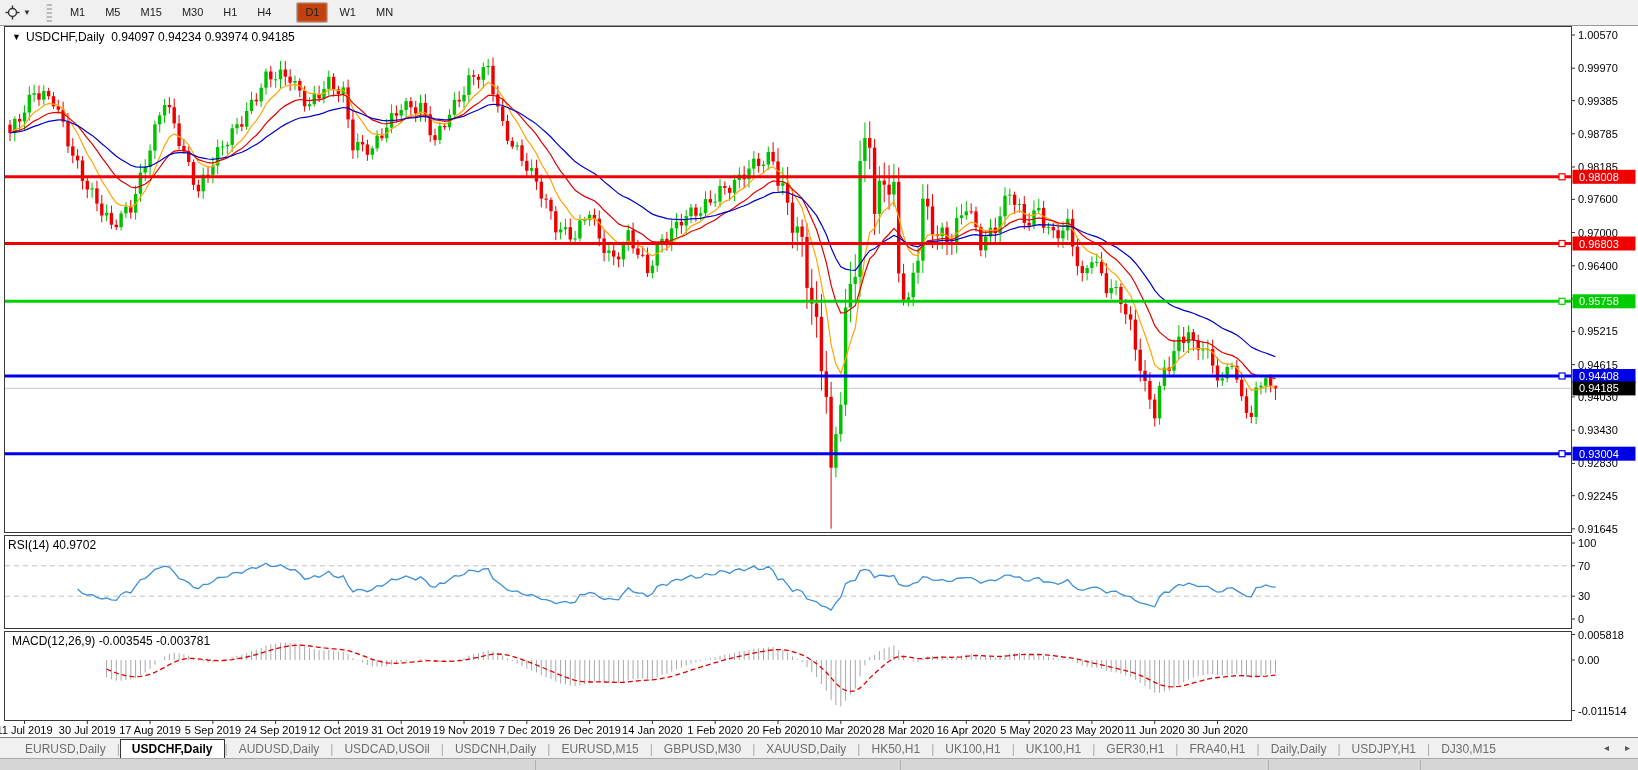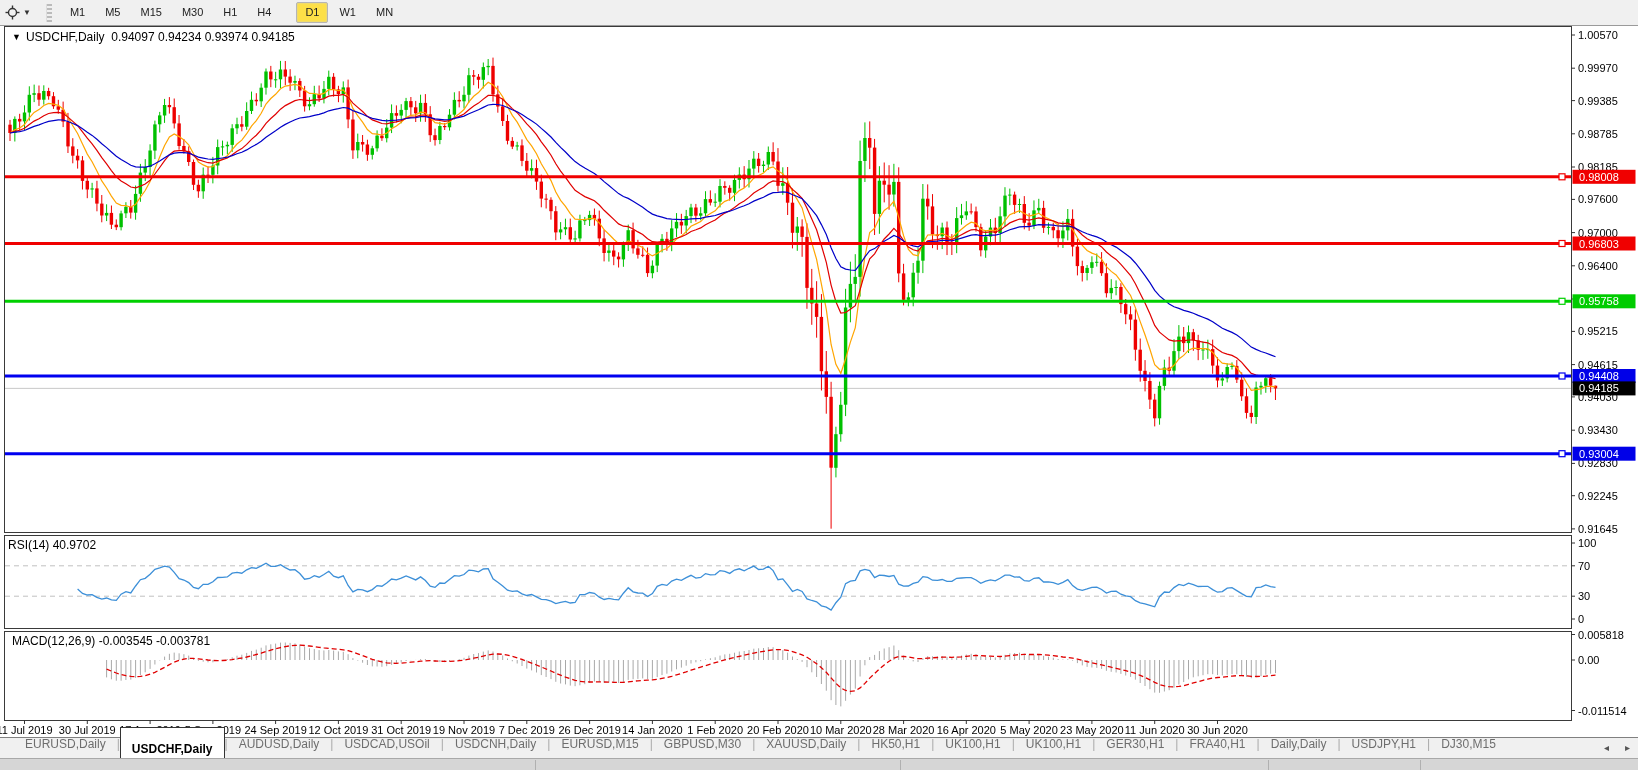--- a/index.html
+++ b/index.html
@@ -11,35 +11,35 @@
            background:#f0f0f0;border-bottom:1px solid #9a9a9a;
            display:flex;align-items:center;}
   .tool-icon{display:flex;align-items:center;margin-left:2px;padding:2px 3px;}
   .tool-icon svg{display:block;}
   .caret{font-size:8px;color:#333;margin-left:3px;}
   .grip{width:5px;height:18px;margin:0 8px 0 12px;
         background:repeating-linear-gradient(#bbb 0 2px,#f0f0f0 2px 4px);
         border-left:1px solid #ddd;}
   .tf-btn{font-size:11px;color:#222;padding:3px 8px;margin:0 1px;border:1px solid transparent;
           border-radius:2px;cursor:default;line-height:13px;}
-  .tf-btn.active{background:#fde047;border:1px solid #b5b5b5;box-shadow:inset 0 0 2px #ccc;margin-left:15px;}
+  .tf-btn.active{background:#c2410c;border:1px solid #b5b5b5;box-shadow:inset 0 0 2px #ccc;margin-left:15px;}
   
   .chart-area{position:absolute;left:0;top:26px;width:1638px;height:711px;background:#fff;}
   .chart-area svg{position:absolute;left:0;top:0;}
   .overlay-label{position:absolute;font-size:12px;color:#000;white-space:pre;z-index:5;}
   #chart-title{left:12px;top:4px;}
   #chart-title .tri{font-size:9px;vertical-align:1px;margin-right:5px;}
   #rsi-label{left:8px;top:512px;}
   #macd-label{left:12px;top:608px;}
   
   .tabbar{position:absolute;left:0;top:737px;width:1638px;height:21px;background:#f0f0f0;
           border-top:1px solid #808080;display:flex;align-items:flex-end;}
   .tab{font-size:12px;color:#6e6e6e;padding:3px 11px 3px 11px;line-height:14px;cursor:default;}
   .tab.active{background:#fff;color:#000;font-weight:bold;border:1px solid #333;border-bottom:none;
-              margin-top:-1px;padding-top:14px;}
+              margin-top:-1px;padding-top:2px;}
   .tab-sep{color:#aaa;font-size:12px;padding:3px 0;}
   .tab-arrows{position:absolute;right:8px;top:4px;display:flex;gap:16px;}
   .tab-arrow{font-size:10px;color:#555;cursor:default;line-height:12px;}
   
   .bottombar{position:absolute;left:0;top:758px;width:1638px;height:12px;background:#d6d6d6;
              border-top:1px solid #a8a8a8;}
   .bb-div{position:absolute;top:1px;width:1px;height:11px;background:#b0b0b0;}
 </style>
 </head>
 <body>

